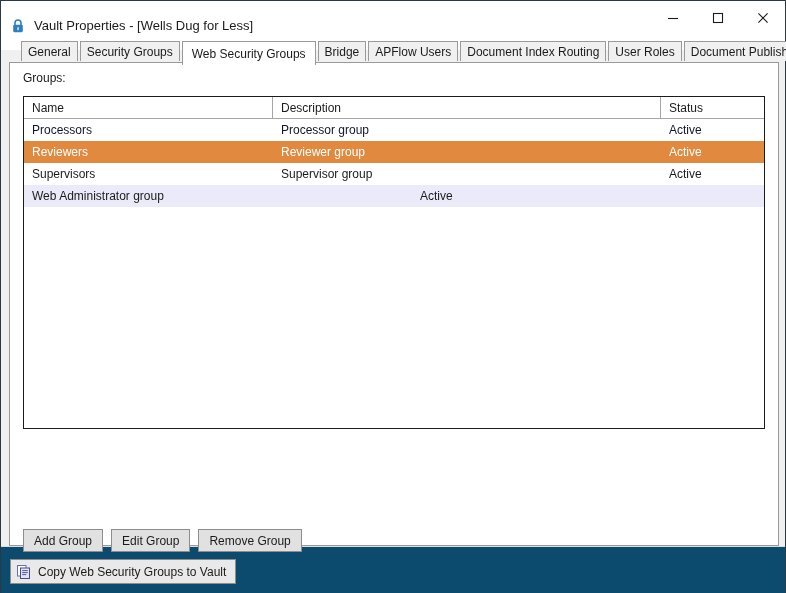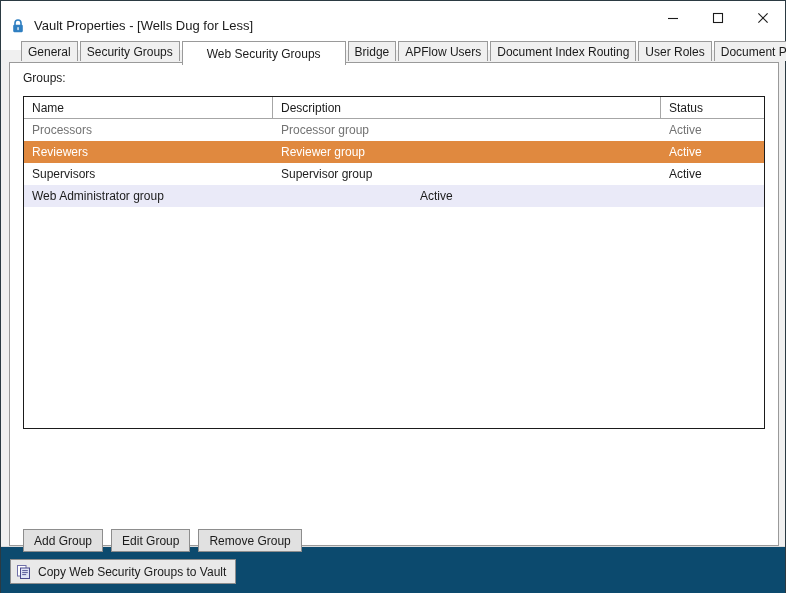--- a/index.html
+++ b/index.html
@@ -89,21 +89,21 @@
     margin-right: 2px;
     position: relative;
     z-index: 1;
   }
   .tab.active {
     height: 24px;
     background: #ffffff;
     border-color: #9a9a9a;
     z-index: 3;
     margin-bottom: -2px;
-    padding: 0 24px;
+    padding: 0 9px;
   }
 
   
   #tabpage {
     position: absolute;
     left: 8px;
     top: 61px;
     width: 770px;
     height: 484px;
     box-sizing: border-box;
@@ -289,21 +289,21 @@
     <div id="groups-label">Groups:</div>
 
     <div id="grid">
 
       <div class="grid-header">
         <div class="cell col-name">Name</div>
         <div class="cell col-desc">Description</div>
         <div class="cell col-status">Status</div>
       </div>
 
-      <div class="grid-row" style="background: rgb(255, 255, 255); color: #737373;">
+      <div class="grid-row" style="background: rgb(255, 255, 255); color: #0f172a;">
         <div class="cell col-name">Processors</div>
         <div class="cell col-desc">Processor group</div>
         <div class="cell col-status">Active</div>
       </div>
 
       <div class="grid-row" style="background: rgb(224, 137, 63); color: rgb(255, 255, 255);">
         <div class="cell col-name">Reviewers</div>
         <div class="cell col-desc">Reviewer group</div>
         <div class="cell col-status">Active</div>
       </div>

